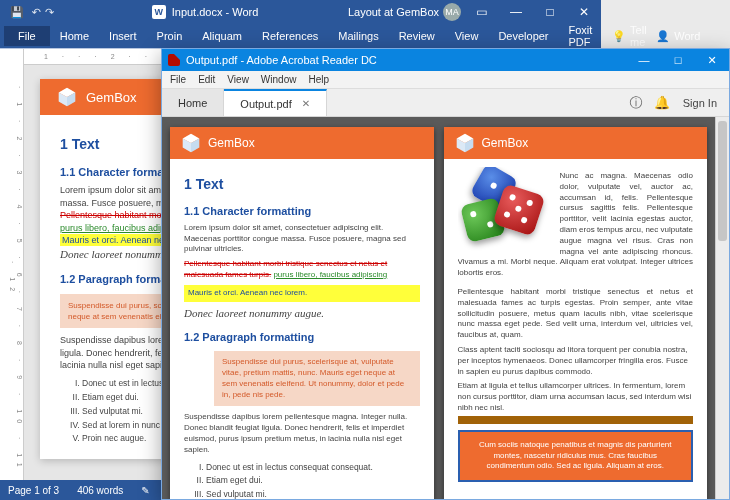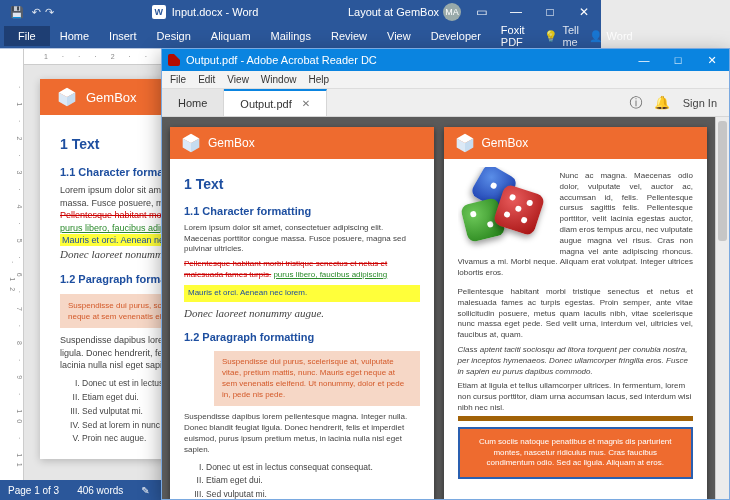--- a/index.html
+++ b/index.html
@@ -66,21 +66,21 @@
   .pdf-body p { margin: 4px 0; }
 
   .dice-wrap { float: left; width: 96px; height: 82px; margin: 0 6px 4px 0; position: relative; }
   .die { position: absolute; width: 42px; height: 42px; border-radius: 8px; transform: rotate(18deg); box-shadow: 0 3px 6px rgba(0,0,0,.4); }
   .die.red { background: radial-gradient(circle at 30% 30%, #e85b5b, #a30f0f); left: 40px; top: 22px; }
   .die.green { background: radial-gradient(circle at 30% 30%, #6ec95a, #1d7a12); left: 6px; top: 34px; transform: rotate(-14deg); width:38px; height:38px; }
   .die.blue { background: radial-gradient(circle at 30% 30%, #5a8ee8, #0f2ea3); left: 18px; top: 2px; transform: rotate(30deg); width:36px; height:36px; }
   .pip { position: absolute; width: 6px; height: 6px; background: #fff; border-radius: 50%; }
 
   .underline-red { border-bottom: 1.5px solid #c00; padding-bottom: 2px; display:block; margin-bottom:6px; }
-  .underline-blue { border-bottom: 5px solid #a16207; padding-bottom: 2px; display:block; margin-bottom:6px; }
+  .underline-blue { border-bottom: 8px solid #a16207; padding-bottom: 2px; display:block; margin-bottom:6px; }
   .orange-box { background: #ee6b2f; color: #fff; border: 2px solid #2a5fb0; padding: 8px 10px; font-size: 8px; text-align: center; margin-top: 6px; }
 
   .vscroll { width: 14px; background: #ececec; border-left: 1px solid #ccc; position: relative; }
   .vscroll .thumb { position: absolute; left: 2px; right: 2px; top: 4px; height: 120px; background: #c6c6c6; border-radius: 3px; }
 
   svg.cube { width: 22px; height: 22px; }
 </style>
 </head>
 <body>
 
@@ -102,22 +102,23 @@
       <div class="win-btn">▭</div>
       <div class="win-btn">—</div>
       <div class="win-btn">□</div>
       <div class="win-btn">✕</div>
     </div>
   </div>
   <div class="word-ribbon-tabs">
     <div class="tab file-tab">File</div>
     <div class="tab">Home</div>
     <div class="tab">Insert</div>
-    <div class="tab">Design</div>
+    <div class="tab">Proin</div>
     <div class="tab">Aliquam</div>
+    <div class="tab">References</div>
     <div class="tab">Mailings</div>
     <div class="tab">Review</div>
     <div class="tab">View</div>
     <div class="tab">Developer</div>
     <div class="tab">Foxit PDF</div>
     <div class="tab tellme">
         <span>💡</span>
         <span>Tell me</span>
       </div>
     <div class="share">
@@ -257,21 +258,21 @@
                   <span class="pip" style="left:8px;top:8px"></span>
                   <span class="pip" style="left:26px;top:8px"></span>
                   <span class="pip" style="left:17px;top:17px"></span>
                   <span class="pip" style="left:8px;top:26px"></span>
                   <span class="pip" style="left:26px;top:26px"></span>
                 </div>
             </div>
             <p style="text-align:justify">Nunc ac magna. Maecenas odio dolor, vulputate vel, auctor ac, accumsan id, felis. Pellentesque cursus sagittis felis. Pellentesque porttitor, velit lacinia egestas auctor, diam eros tempus arcu, nec vulputate augue magna vel risus. Cras non magna vel ante adipiscing rhoncus. Vivamus a mi. Morbi neque. Aliquam erat volutpat. Integer ultrices lobortis eros.</p>
           </div>
           <p style="text-align:justify">Pellentesque habitant morbi tristique senectus et netus et malesuada fames ac turpis egestas. Proin semper, ante vitae sollicitudin posuere, metus quam iaculis nibh, vitae scelerisque nunc massa eget pede. Sed velit urna, interdum vel, ultricies vel, faucibus at, quam.</p>
-          <p style="font-style:italic">Class aptent taciti sociosqu ad litora torquent per conubia nostra, per inceptos hymenaeos. Donec ullamcorper fringilla eros. Fusce in sapien eu purus dapibus commodo.</p>
+          <p style="">Class aptent taciti sociosqu ad litora torquent per conubia nostra, per inceptos hymenaeos. Donec ullamcorper fringilla eros. Fusce in sapien eu purus dapibus commodo.</p>
           <span class="underline-blue">Etiam at ligula et tellus ullamcorper ultrices. In fermentum, lorem non cursus porttitor, diam urna accumsan lacus, sed interdum wisi nibh nec nisl.</span>
           <div class="orange-box">Cum sociis natoque penatibus et magnis dis parturient montes, nascetur ridiculus mus. Cras faucibus condimentum odio. Sed ac ligula. Aliquam at eros.</div>
         </div>
 
       </div>
 
     </div>
     <div class="vscroll">
       <div class="thumb"></div>
     </div>

